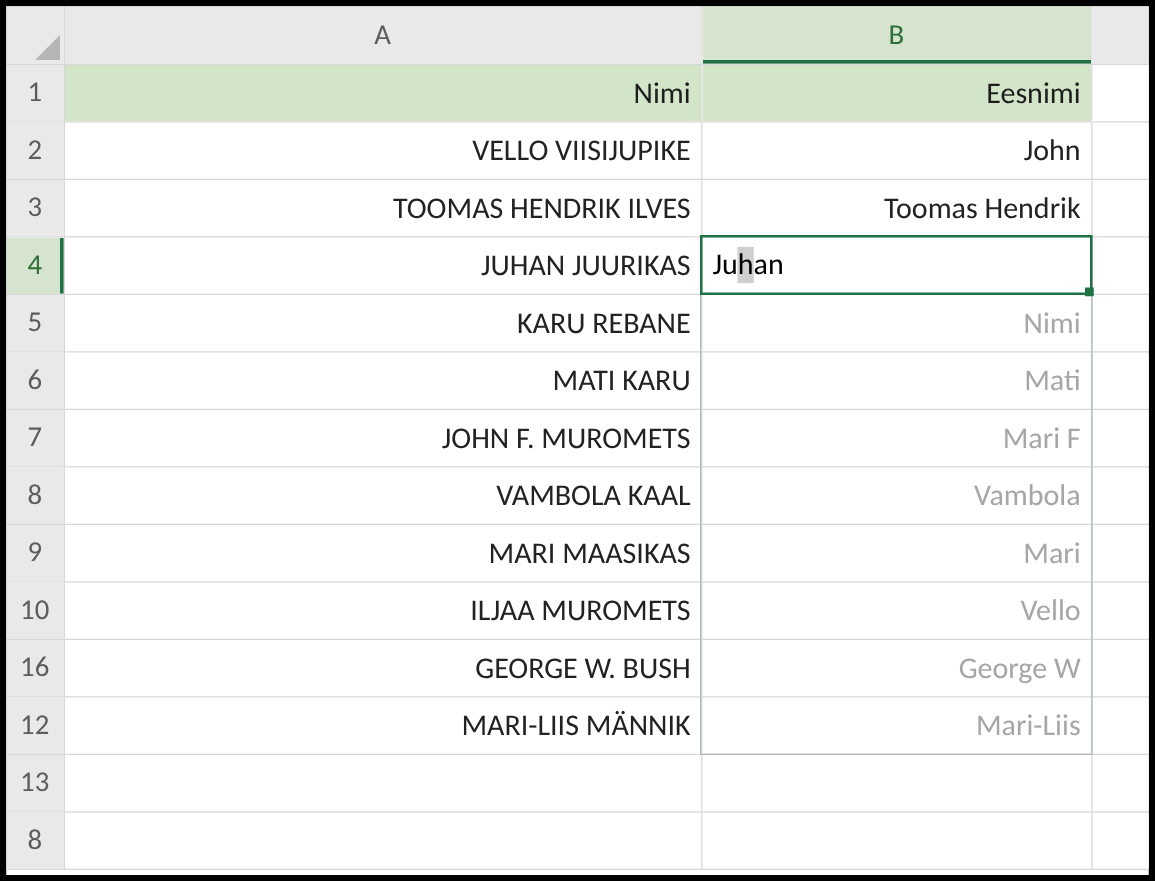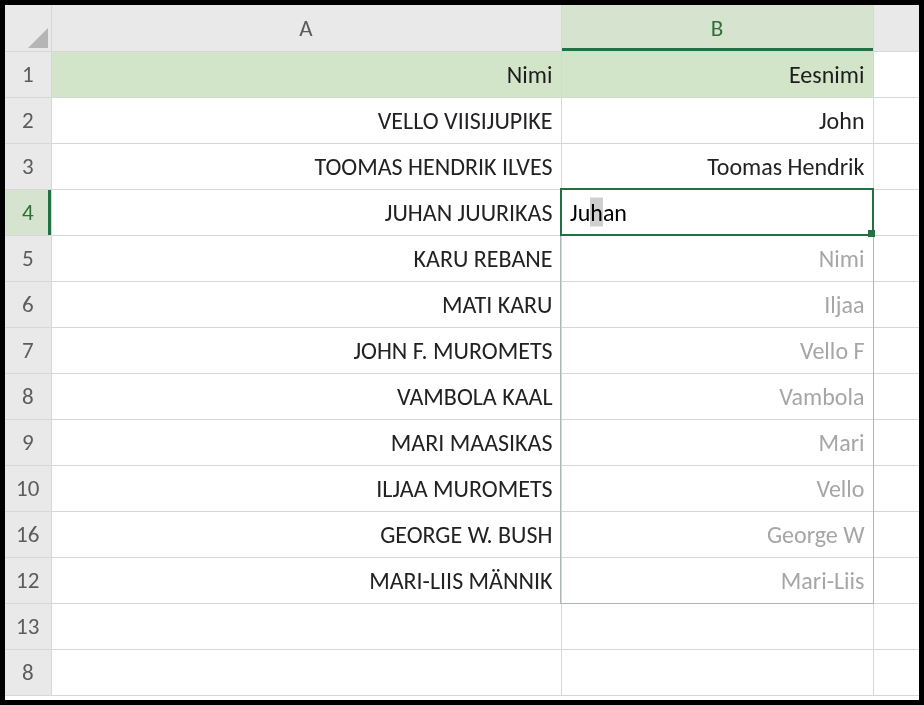--- a/index.html
+++ b/index.html
@@ -183,27 +183,27 @@
         </tr>
         <tr>
           <td class="rownum">5</td>
           <td>KARU REBANE</td>
           <td class="ghost">Nimi</td>
           <td></td>
         </tr>
         <tr>
           <td class="rownum">6</td>
           <td>MATI KARU</td>
-          <td class="ghost">Iljaa</td>
+          <td class="ghost">Mati</td>
           <td></td>
         </tr>
         <tr>
           <td class="rownum">7</td>
           <td>JOHN F. MUROMETS</td>
-          <td class="ghost">Vello F</td>
+          <td class="ghost">Mari F</td>
           <td></td>
         </tr>
         <tr>
           <td class="rownum">8</td>
           <td>VAMBOLA KAAL</td>
           <td class="ghost">Vambola</td>
           <td></td>
         </tr>
         <tr>
           <td class="rownum">9</td>

